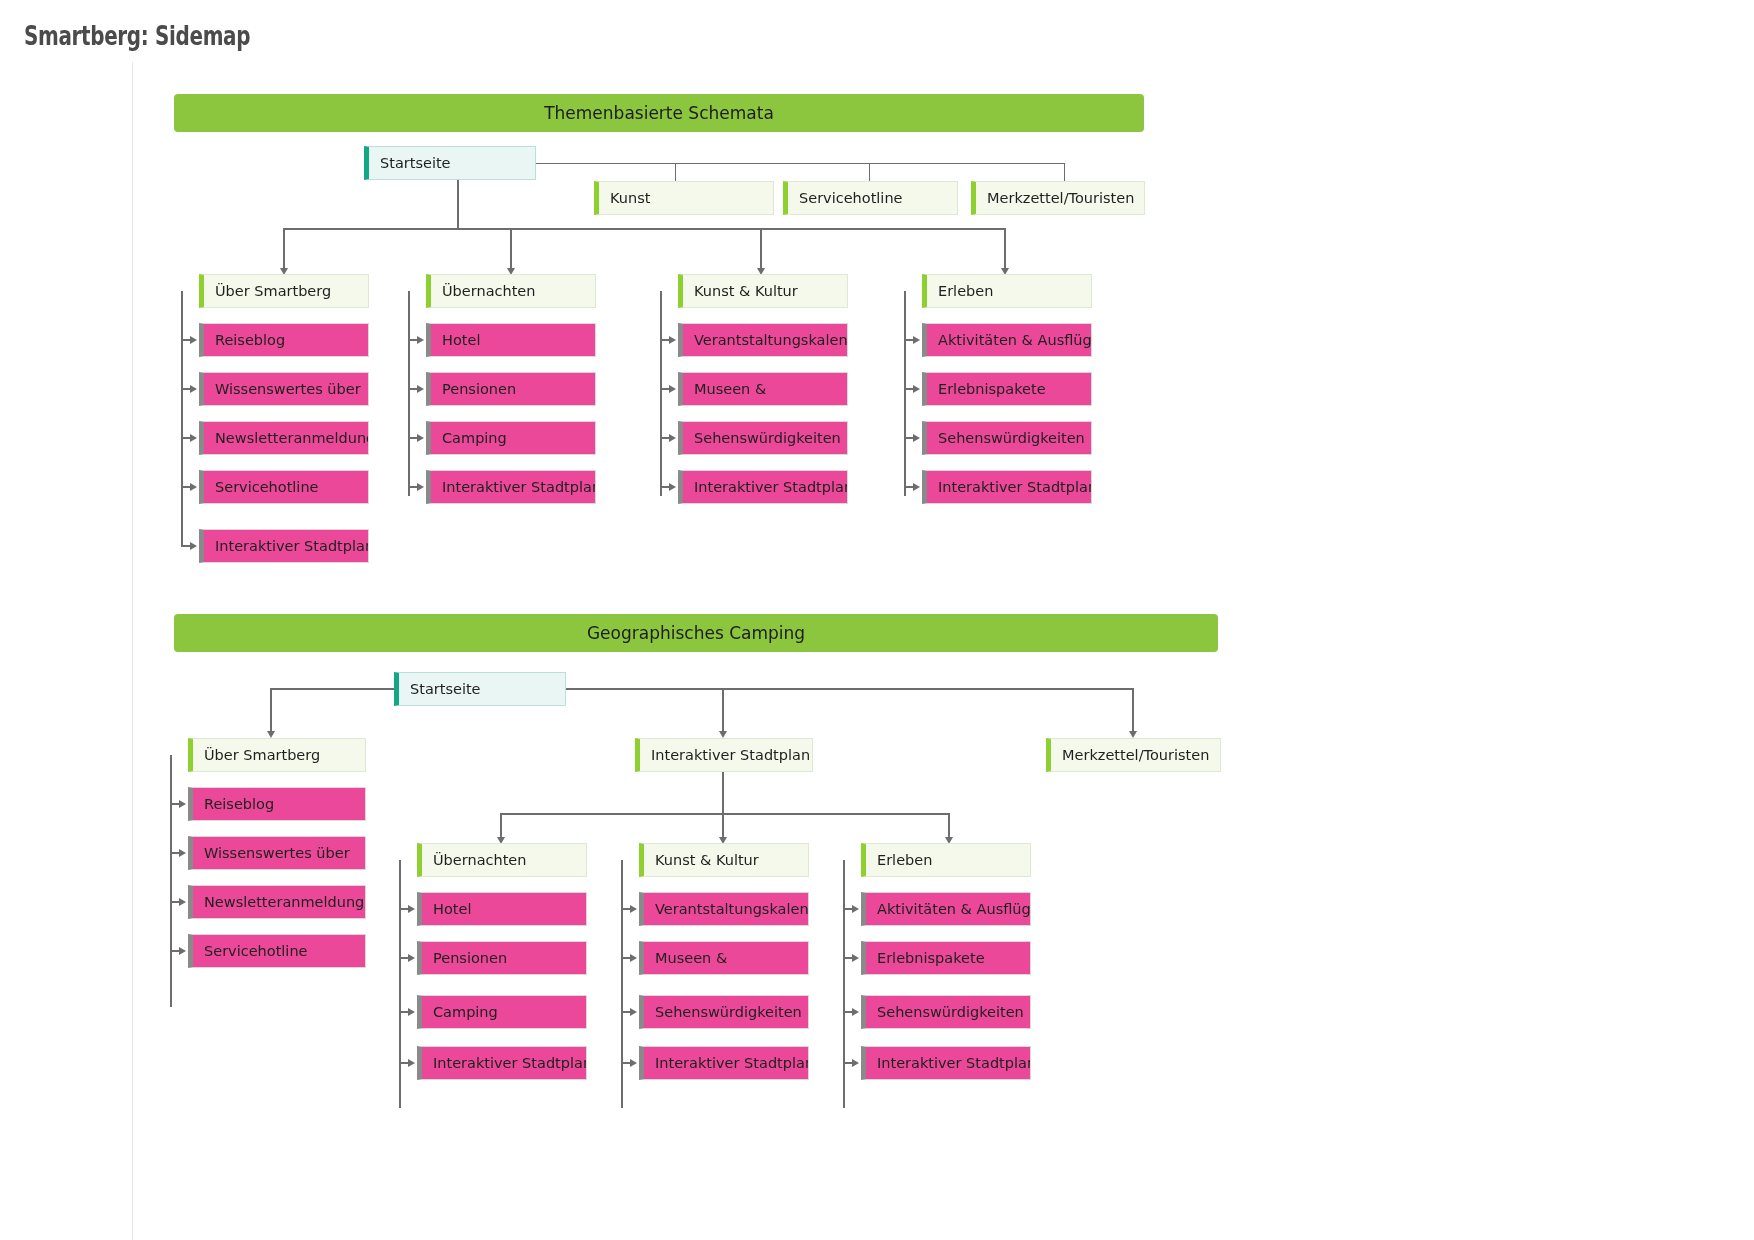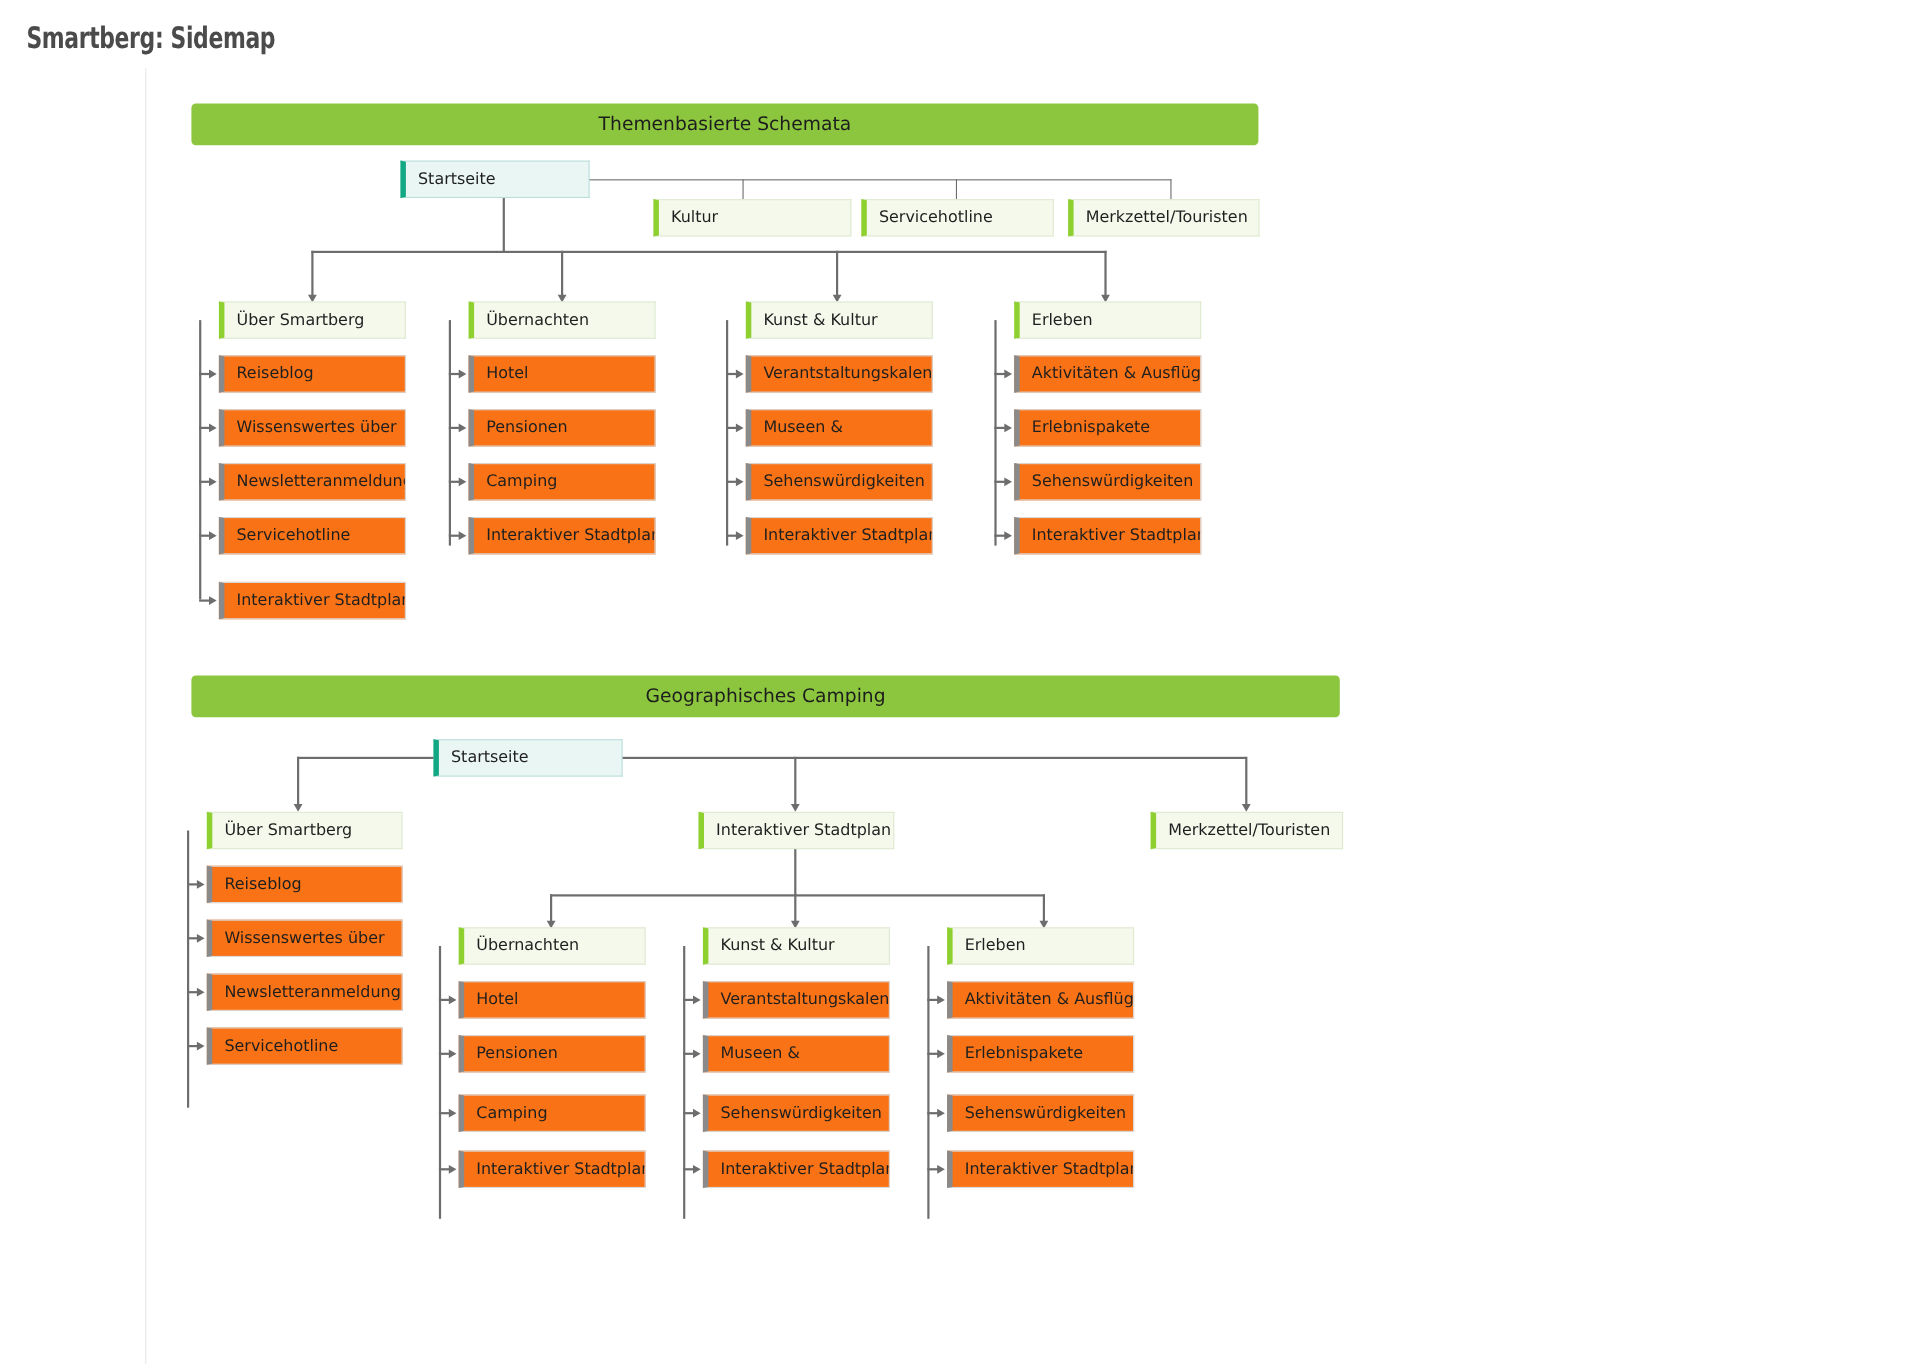--- a/index.html
+++ b/index.html
@@ -83,21 +83,21 @@
     background: #e9f6f4;
     border: 1px solid #bcdedb;
     border-left: 5px solid #13a884;
   }
   .node.cat {
     background: #f4f9ec;
     border: 1px solid #dfe9d2;
     border-left: 5px solid #8ed02f;
   }
   .node.leaf {
-    background: #f97316;
+    background: #ec4899;
     border: 1px solid #d9d9d9;
     border-left: 5px solid #8a8a8a;
   }
 
   
   .ln {
     position: absolute;
     background: #6d6d6d;
   }
   .ln.h { height: 1px; }
@@ -140,21 +140,21 @@
     <div class="ln v" style="left:542px; top:101px; height:19px;"></div>
     <div class="arrow-d" style="left:539px; top:119px;"></div>
 
     <div class="ln v" style="left:736px; top:101px; height:19px;"></div>
     <div class="arrow-d" style="left:733px; top:119px;"></div>
 
     <div class="ln v" style="left:931px; top:101px; height:19px;"></div>
     <div class="arrow-d" style="left:928px; top:119px;"></div>
 
     <div class="node cat" style="left:461px; top:119px; width:180px;">
-      <span>Kultur</span>
+      <span>Kunst</span>
     </div>
     <div class="node cat" style="left:650px; top:119px; width:175px;">
       <span>Servicehotline</span>
     </div>
     <div class="node cat" style="left:838px; top:119px; width:174px;">
       <span>Merkzettel/Touristen</span>
     </div>
 
     <div class="ln v" style="left:324px; top:118px; width:2px; height:49px;"></div>
     <div class="ln h" style="left:150px; top:166px; width:723px; height:2px;"></div>

